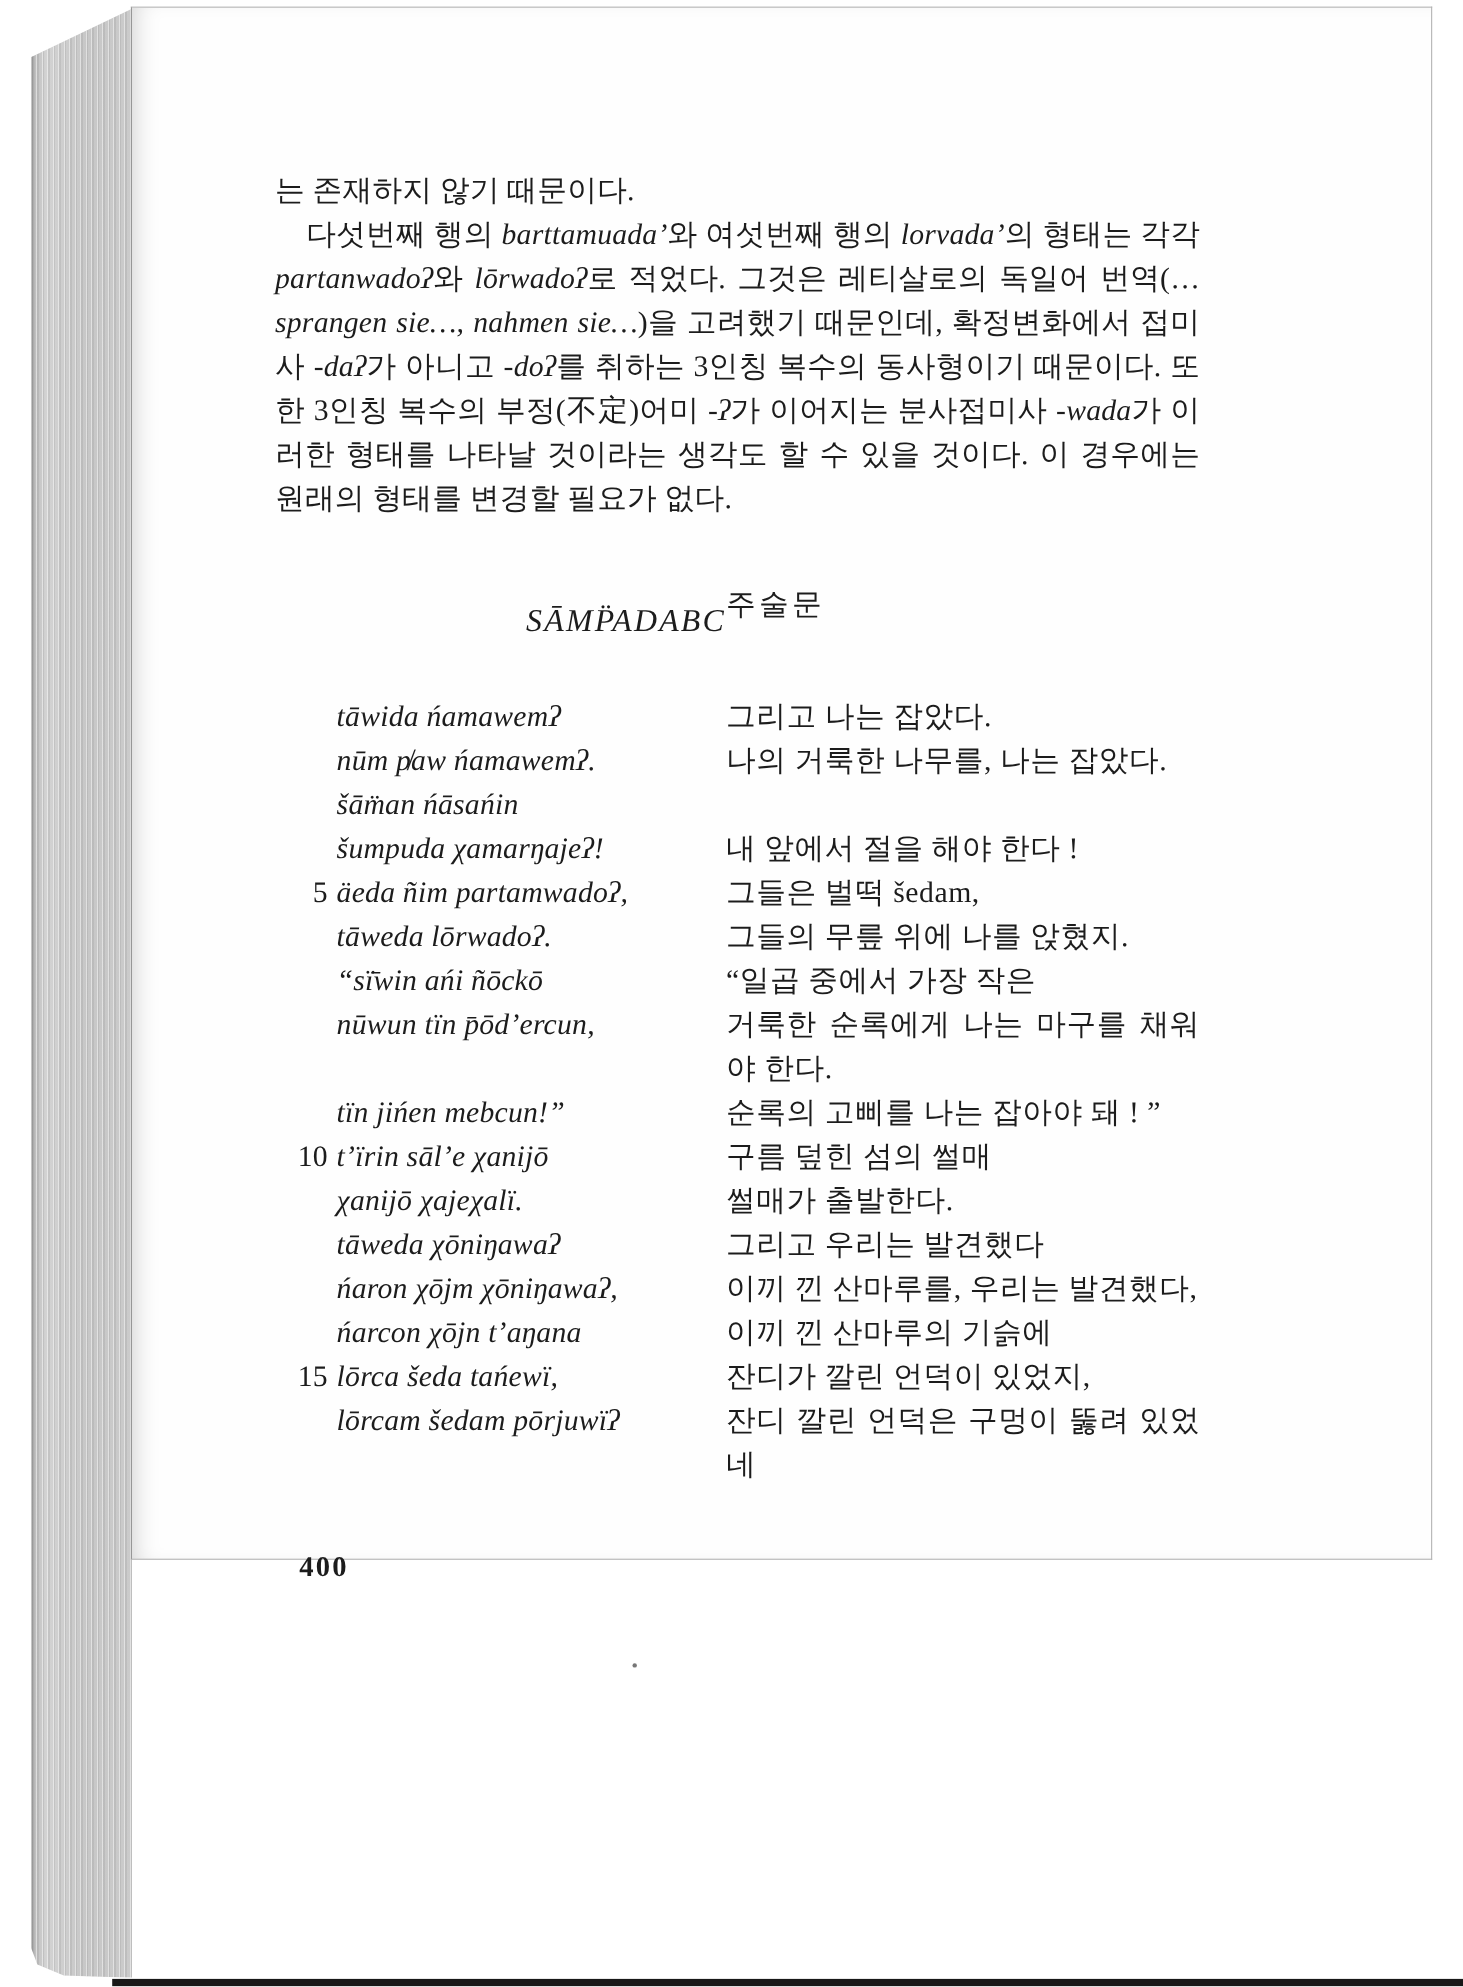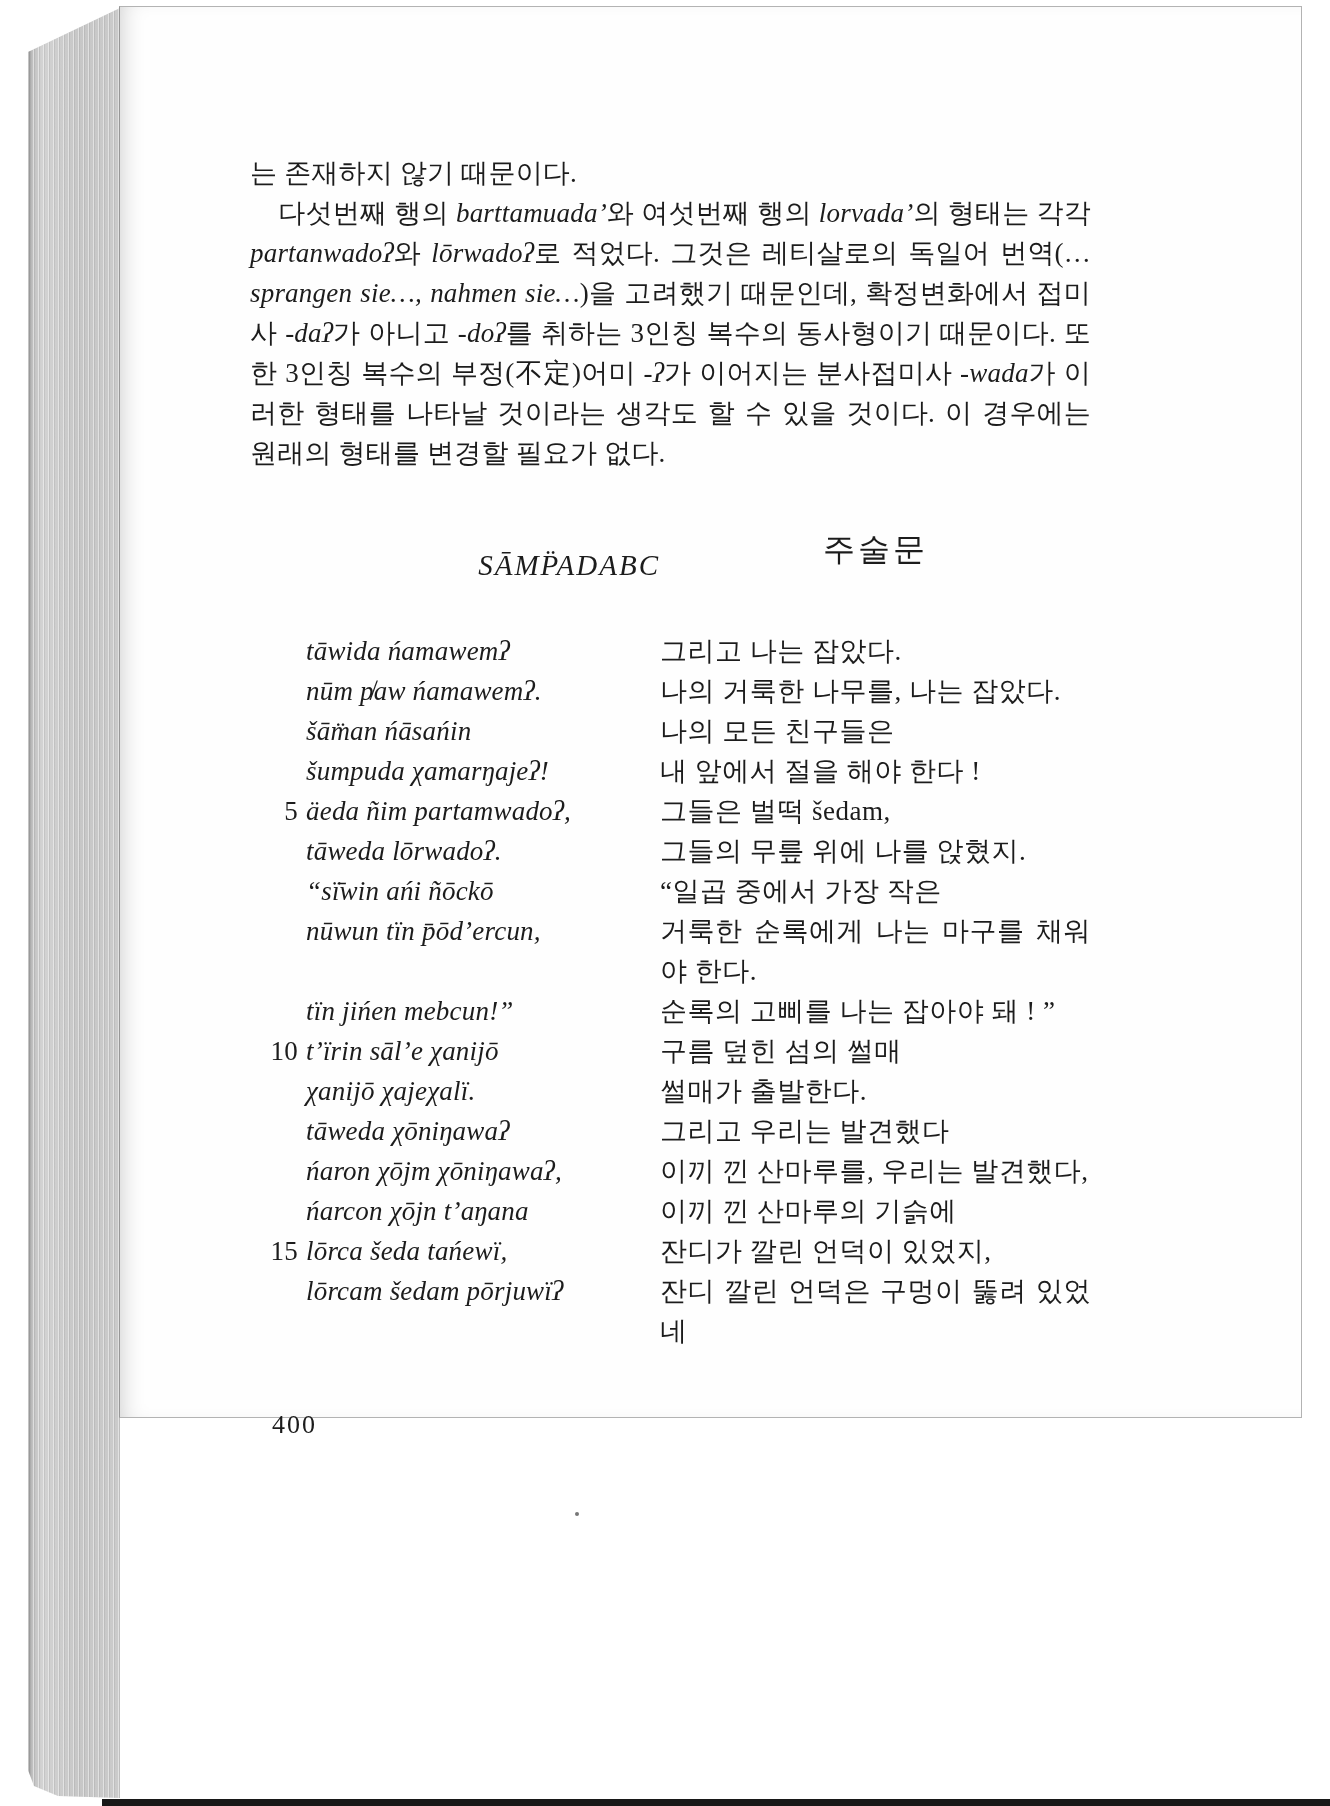--- a/index.html
+++ b/index.html
@@ -38,29 +38,29 @@
     font-size: 27px; line-height: 40px; letter-spacing: .2px;
   }
   .para { margin: 0; text-align: justify; }
   .para.indent { text-indent: 1.05em; }
   .para i { font-style: italic; }
   .title-row { display: grid; grid-template-columns: 54px 356px 1fr; margin-top: 56px; }
   .title-src {
     grid-column: 2; text-align: right; font-style: italic;
     font-size: 29px; letter-spacing: 2px; margin-top: 16px;
   }
-  .title-ko { grid-column: 3; text-align: center; font-size: 32px; letter-spacing: 3px; }
+  .title-ko { grid-column: 3; text-align: left; font-size: 27px; letter-spacing: 3px; }
   .verse { margin-top: 46px; }
   .v-row { display: grid; grid-template-columns: 54px 356px 1fr; }
   .v-num { text-align: right; padding-right: 6px; }
   .v-src { font-style: italic; padding-left: 2px; padding-right: 12px; }
   .v-ko { text-align: justify; letter-spacing: .5px; }
   .page-number {
     margin-top: 54px; margin-left: 22px;
-    font-weight: normal; font-size: 26px; letter-spacing: 2px;
+    font-weight: bold; font-size: 26px; letter-spacing: 2px;
   }
   .speck {
     position: absolute; left: 575px; top: 1512px; width: 4px; height: 4px;
     border-radius: 50%; background: #777;
   }
 </style>
 </head>
 <body>
 
 <div class="scene">
@@ -86,21 +86,20 @@
             <span class="v-ko">그리고 나는 잡았다.</span>
           </div>
           <div class="v-row">
             <span class="v-num"></span>
             <span class="v-src">nūm p̸aw ńamawemʔ.</span>
             <span class="v-ko">나의 거룩한 나무를, 나는 잡았다.</span>
           </div>
           <div class="v-row">
             <span class="v-num"></span>
             <span class="v-src">šām̈an ńāsańin</span>
-            <span class="v-ko">나의 모든 친구들은</span>
           </div>
           <div class="v-row">
             <span class="v-num"></span>
             <span class="v-src">šumpuda χamarŋajeʔ!</span>
             <span class="v-ko">내 앞에서 절을 해야 한다 !</span>
           </div>
           <div class="v-row">
             <span class="v-num">5</span>
             <span class="v-src">äeda ñim partamwadoʔ,</span>
             <span class="v-ko">그들은 벌떡 šedam,</span>

